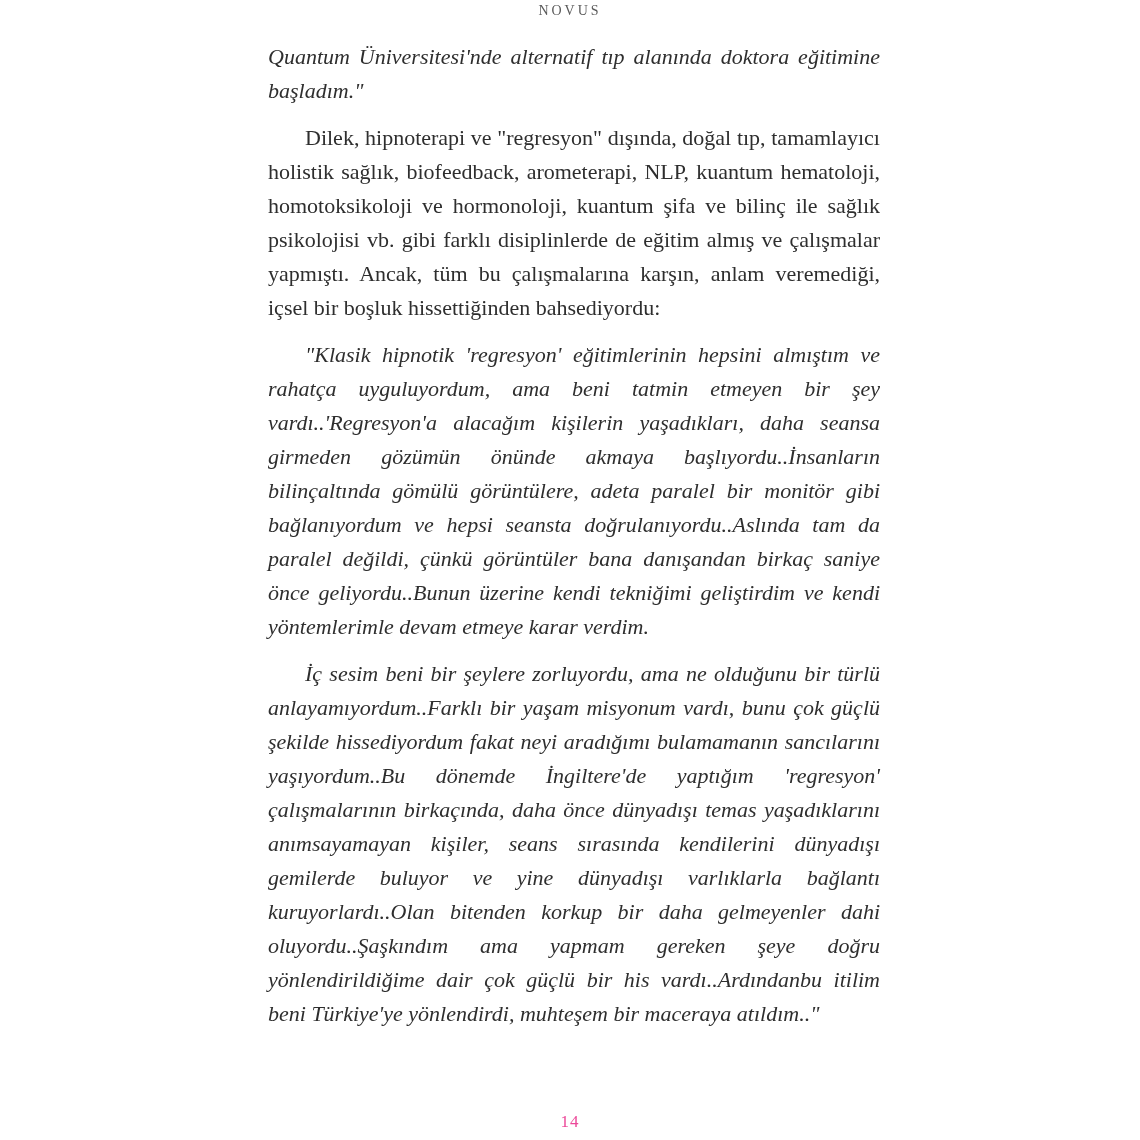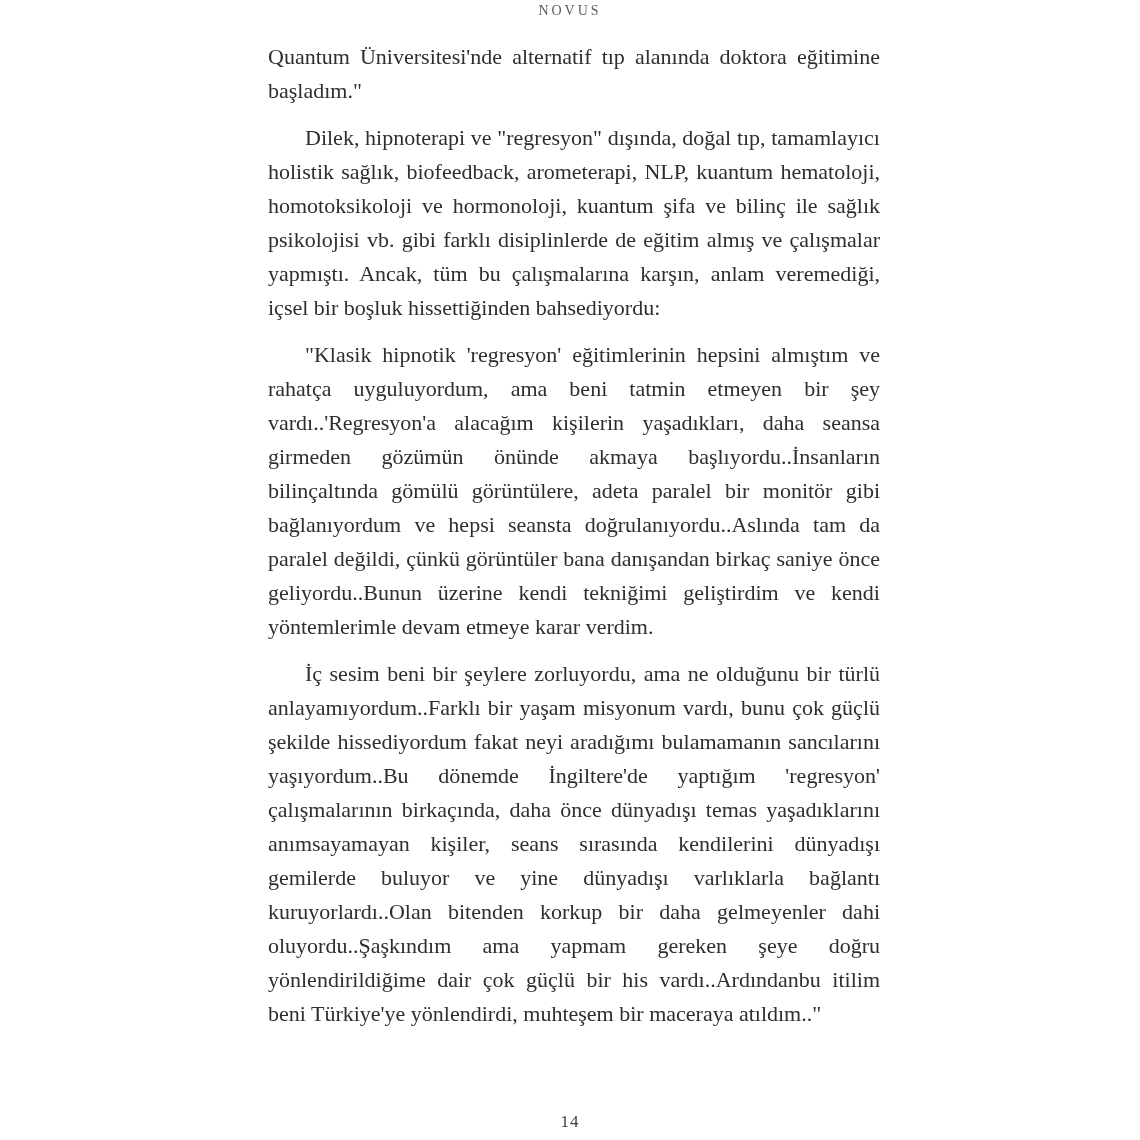--- a/index.html
+++ b/index.html
@@ -38,30 +38,31 @@
     hyphens: auto;
     -webkit-hyphens: auto;
   }
   .para {
     margin: 0 0 13px 0;
   }
   .para.indent {
     text-indent: 37px;
   }
   .para.italic {
+    font-style: italic;
   }
   .page-number {
     position: absolute;
     bottom: 8px;
     left: 0;
     width: 100%;
     text-align: center;
     font-size: 17px;
     letter-spacing: 1px;
-    color: #404040;
+    color: #ec4899;
   }
 </style>
 </head>
 <body>
 
 <div class="canvas">
 
   <div class="running-header">NOVUS</div>
 
   <div class="text-block">

